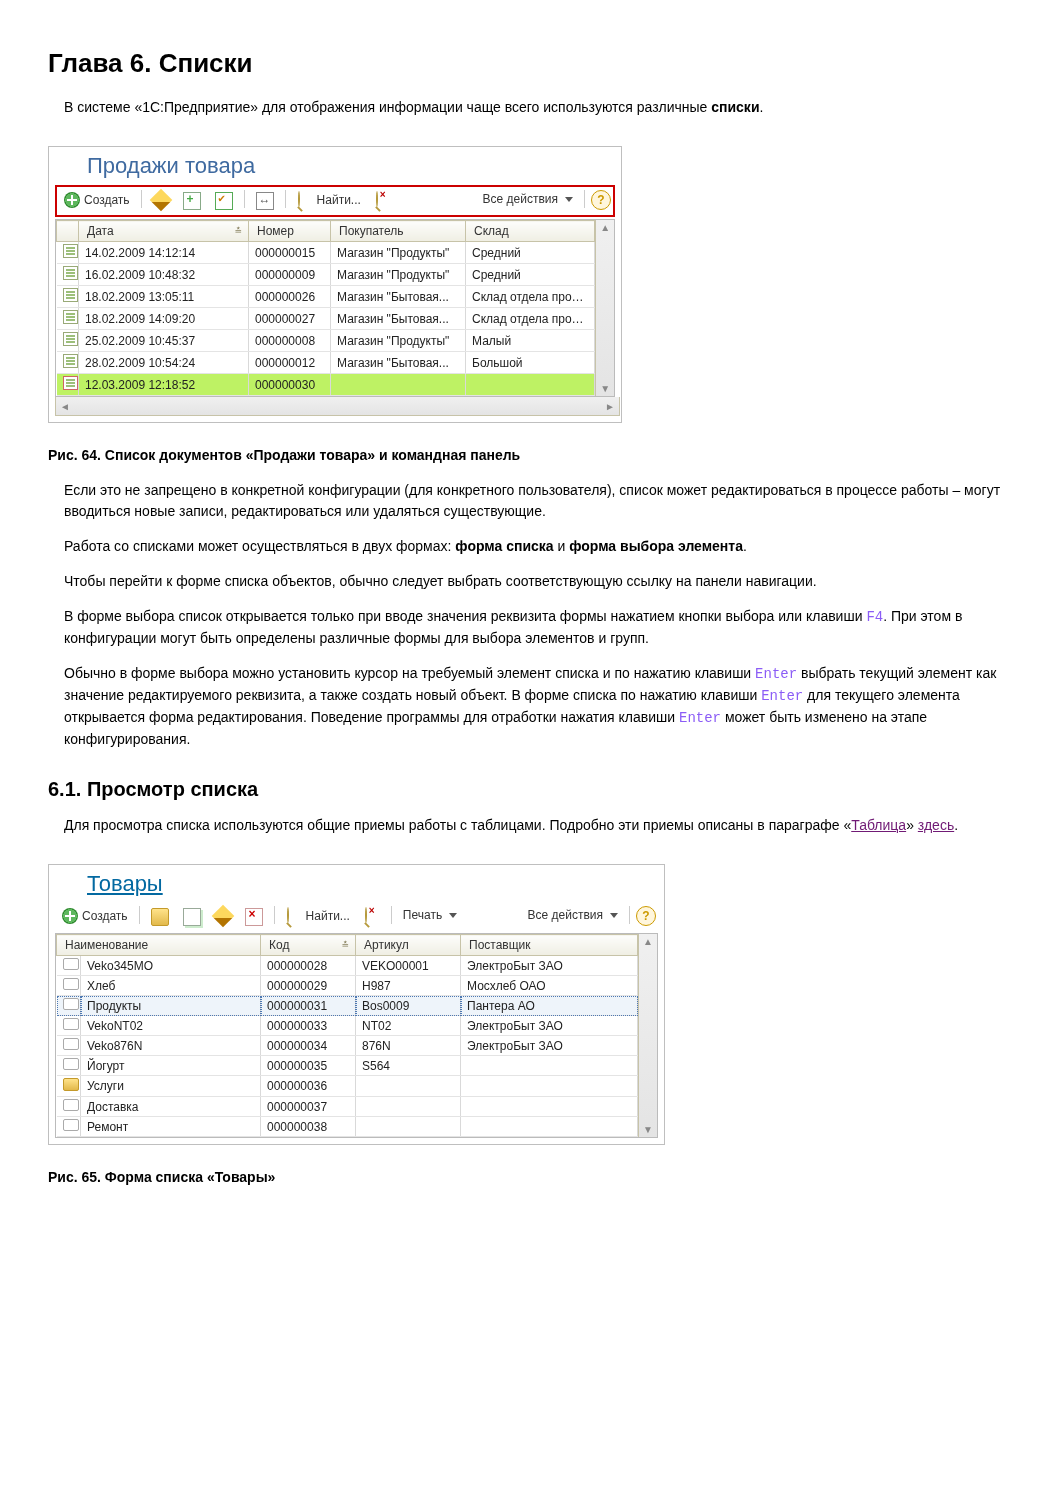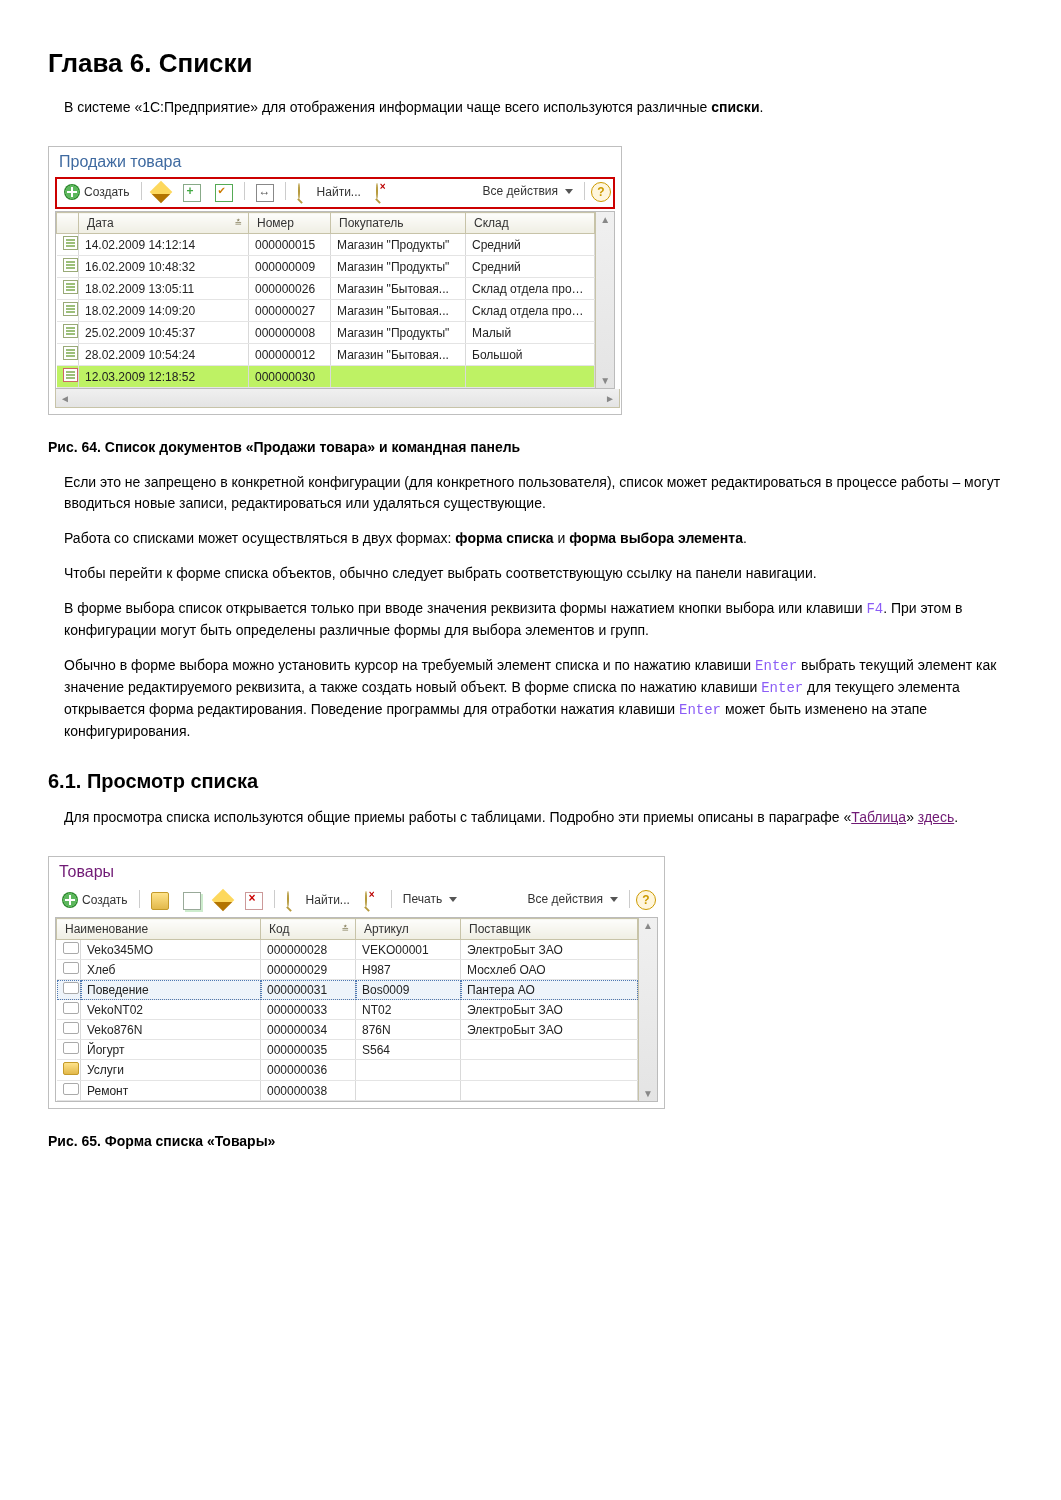--- a/index.html
+++ b/index.html
@@ -22,25 +22,26 @@
   .listwin {
     border: 1px solid #bfbfbf;
     background: #fff;
     margin: 14px 0 4px 0;
     display: inline-block;
     user-select: none;
   }
   .lw-inner { padding: 4px 6px 6px 6px; }
   .lw-title {
     font-family: Verdana, Arial, sans-serif;
-    font-size: 16px;
+    font-size: 22px;
     color: #3f6aa0;
     padding: 2px 0 6px 4px;
-  }
-  .lw-title.green { color: #701a75; }
+    margin-left: 28px;
+  }
+  .lw-title.green { color: #0369a1; text-decoration: underline; }
 
   
   .tb {
     display: flex;
     align-items: flex-start;
     gap: 4px;
     padding: 3px 2px;
     font-size: 12px;
     color: #333;
   }
@@ -354,21 +355,21 @@
             </tr>
             <tr>
               <td class="row-icon"><span class="cat-icon"></span></td>
               <td>Хлеб</td>
               <td>000000029</td>
               <td>H987</td>
               <td>Мосхлеб ОАО</td>
             </tr>
             <tr class="row-sel-dotted">
               <td class="row-icon"><span class="cat-icon"></span></td>
-              <td>Поведение</td>
+              <td>Продукты</td>
               <td>000000031</td>
               <td>Bos0009</td>
               <td>Пантера АО</td>
             </tr>
             <tr>
               <td class="row-icon"><span class="cat-icon"></span></td>
               <td>VekoNT02</td>
               <td>000000033</td>
               <td>NT02</td>
               <td>ЭлектроБыт ЗАО</td>
@@ -384,20 +385,27 @@
               <td class="row-icon"><span class="cat-icon"></span></td>
               <td>Йогурт</td>
               <td>000000035</td>
               <td>S564</td>
               <td></td>
             </tr>
             <tr>
               <td class="row-icon"><span class="folder-icon"></span></td>
               <td>Услуги</td>
               <td>000000036</td>
+              <td></td>
+              <td></td>
+            </tr>
+            <tr>
+              <td class="row-icon"><span class="cat-icon"></span></td>
+              <td>Доставка</td>
+              <td>000000037</td>
               <td></td>
               <td></td>
             </tr>
             <tr>
               <td class="row-icon"><span class="cat-icon"></span></td>
               <td>Ремонт</td>
               <td>000000038</td>
               <td></td>
               <td></td>
             </tr>

